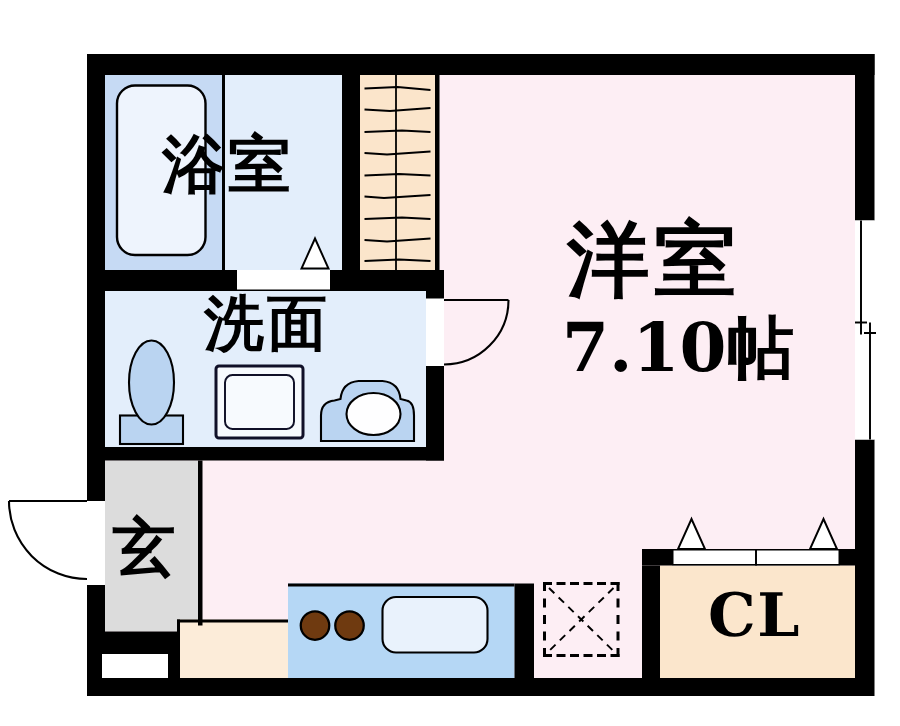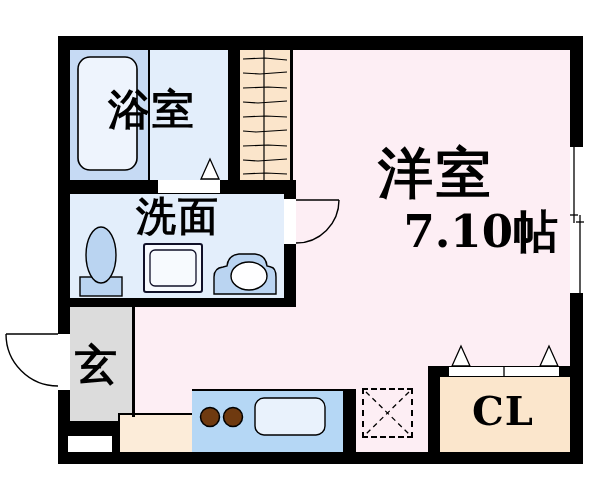--- a/index.html
+++ b/index.html
@@ -46,21 +46,21 @@
   #bath-door-panel{left:158px;top:180px;width:62px;height:13px;}
   #wash-door-gap{left:284px;top:199px;width:12px;height:45px;}
   #cl-door-panel{left:448px;top:366px;width:112px;height:11px;border:1px solid #000;box-sizing:border-box;}
   #window-glass{left:570px;top:147px;width:13px;height:146px;}
   #notch-white{left:68px;top:436px;width:44px;height:16px;}
   
   #label-bathroom{left:52px;top:89px;width:200px;font-size:42px;letter-spacing:2px;}
   #label-washroom{left:78px;top:196px;width:200px;font-size:40px;letter-spacing:2px;}
   #label-entrance{left:46px;top:344px;width:100px;font-size:42px;}
   #label-main{left:336px;top:145px;width:200px;font-size:55px;letter-spacing:3px;}
-  #label-area{left:346px;top:209px;width:212px;font-size:45px;text-align:right;}
+  #label-area{left:346px;top:209px;width:212px;font-size:45px;}
   #label-closet{left:433px;top:391px;width:140px;font-size:40px;letter-spacing:1px;text-align:center;}
   #svg-overlay{position:absolute;left:0;top:0;width:600px;height:484px;pointer-events:none;}
 </style>
 </head>
 <body>
 
 <div id="stage">
 
   <div class="abs" id="interior-base"></div>
   <div class="abs" id="bathroom-floor"></div>

